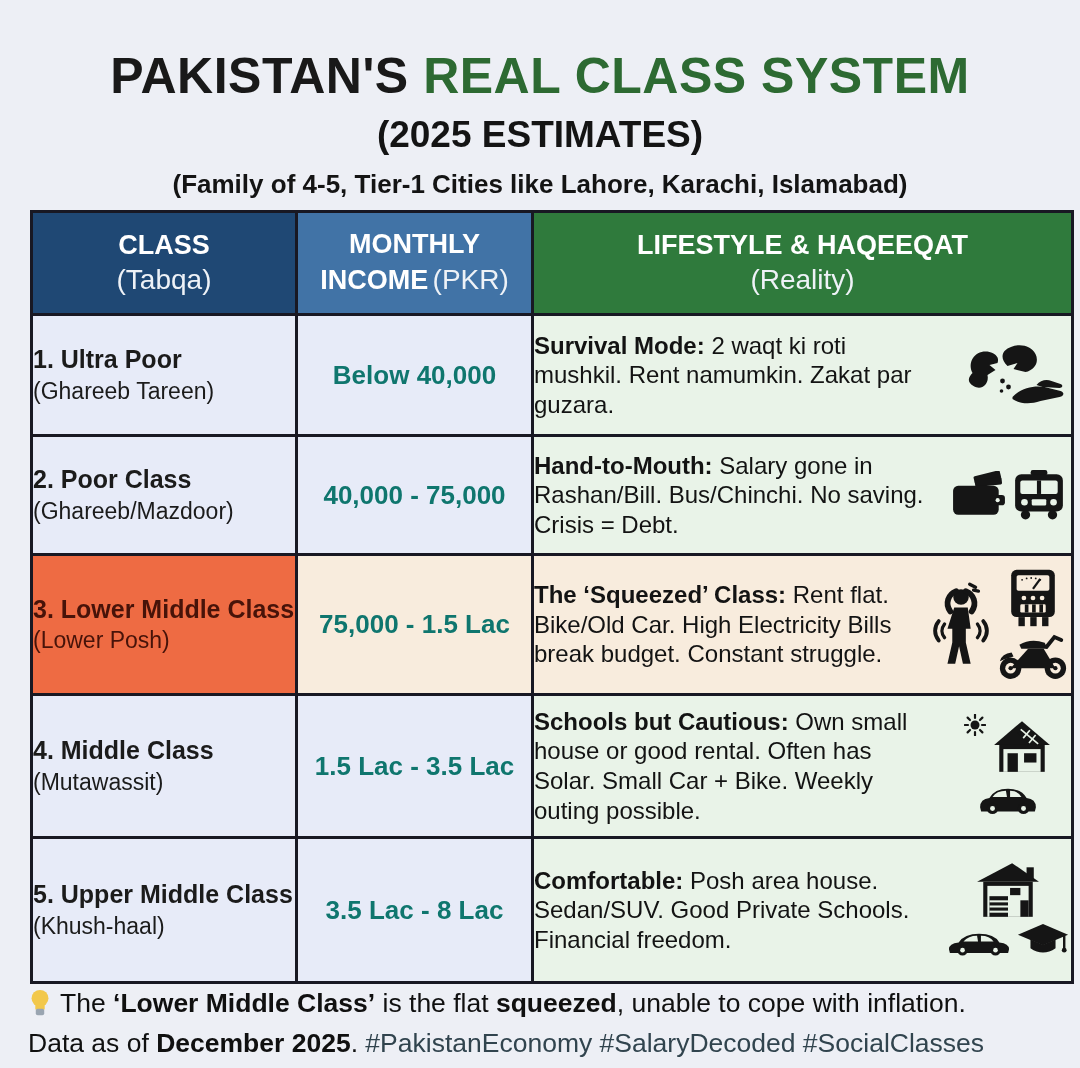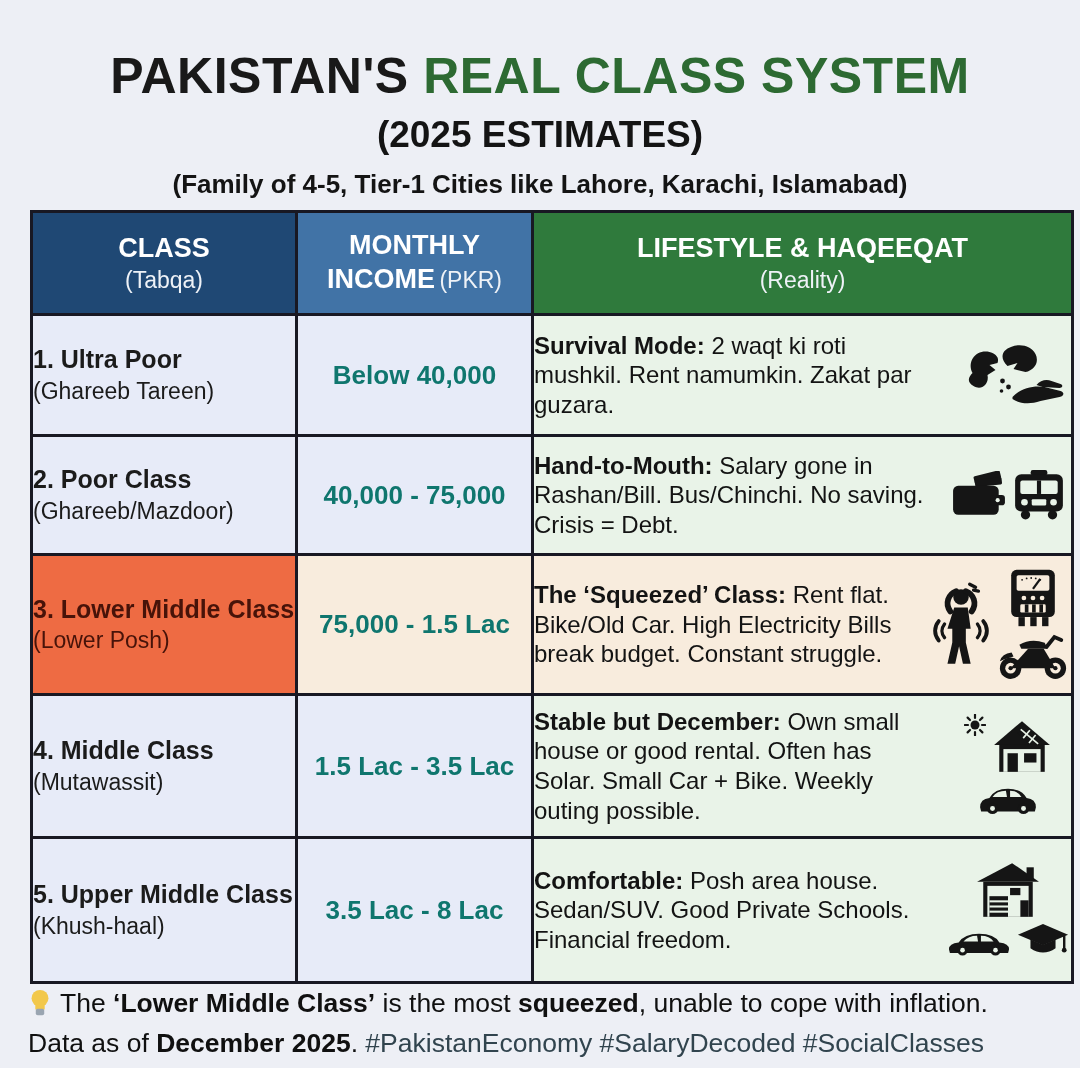--- a/index.html
+++ b/index.html
@@ -13,21 +13,21 @@
   .title .green{color:#2d6a32;}
   .subtitle{text-align:center;font-size:37px;font-weight:800;color:#141414;margin-top:11px;}
   .tagline{text-align:center;font-size:26px;font-weight:600;color:#141414;margin-top:13px;}
 
   table.cls{position:absolute;left:30px;top:210px;width:1044px;border-collapse:collapse;table-layout:fixed;}
   table.cls col.c1{width:265px;} table.cls col.c2{width:236px;}
   table.cls th,table.cls td{border:3px solid #181823;vertical-align:middle;padding:0;}
   th{height:100px;text-align:center;font-weight:400;}
   .th1{background:#1f4874;} .th2{background:#4173a6;} .th3{background:#2f7a3c;}
   th .b{font-size:27px;font-weight:700;color:#ffffff;line-height:1.25;}
-  th .n{font-size:23px;font-weight:400;color:#eef2f7;line-height:1.25;}
+  th .n{font-size:28px;font-weight:400;color:#eef2f7;line-height:1.25;}
 
   tr.r1 td{height:118px;} tr.r2 td{height:116px;} tr.r3 td{height:137px;}
   tr.r4 td{height:140px;} tr.r5 td{height:142px;}
 
   .c-class{background:#e7ebf8;padding:8px 8px 8px 15px;}
   .c-income{background:#e7ebf8;text-align:center;font-size:26px;font-weight:700;color:#0f766e;}
   .c-life{background:#e9f3e8;padding:6px 8px 6px 12px;}
   tr.hl .c-class{background:#ee6b43;}
   tr.hl .c-income{background:#f8ecdd;}
   tr.hl .c-life{background:#f8ecdd;}
@@ -215,21 +215,21 @@
 
     <tr class="r4">
       <td class="c-class">
         <div class="name">4. Middle Class</div>
         <div class="alias">(Mutawassit)</div>
       </td>
       <td class="c-income">1.5 Lac - 3.5 Lac</td>
       <td class="c-life">
         <div class="life-wrap">
           <div class="life-text">
-            <span class="b">Stable but December:</span><span> Own small house or good rental. Often has Solar. Small Car + Bike. Weekly outing possible.</span>
+            <span class="b">Schools but Cautious:</span><span> Own small house or good rental. Often has Solar. Small Car + Bike. Weekly outing possible.</span>
           </div>
           <div class="icons w126">
             <div class="irow" style="align-items:flex-start;">
               <svg width="22" height="22" viewBox="0 0 22 22" fill="#151515" style="margin-top:-4px">
                 <circle cx="11" cy="11" r="4.5"></circle>
                 <g stroke="#151515" stroke-width="2.2" stroke-linecap="round">
                   <line x1="11" y1="0.8" x2="11" y2="4"></line>
                       <line x1="11" y1="18" x2="11" y2="21.2"></line>
                   <line x1="0.8" y1="11" x2="4" y2="11"></line>
                       <line x1="18" y1="11" x2="21.2" y2="11"></line>
@@ -317,17 +317,17 @@
       </td>
     </tr>
   </tbody>
     </table>
 
   <div class="footer">
     <svg class="bulb" width="24" height="30" viewBox="0 0 24 32">
       <circle cx="12" cy="11" r="9" fill="#f2c84b"></circle>
       <rect x="7" y="18" width="10" height="5" fill="#f2c84b"></rect>
       <rect x="7.5" y="22" width="9" height="7" rx="2" fill="#9aa5b1"></rect>
-    </svg><span>The </span><b>‘Lower Middle Class’</b><span> is the most </span><b>squeezed</b><span>, unable to cope with inflation.</span><br>
+    </svg><span>The </span><b>‘Lower Middle Class’</b><span> is the flat </span><b>squeezed</b><span>, unable to cope with inflation.</span><br>
     <span>Data as of </span><b>December 2025</b><span>. </span><span class="hash">#PakistanEconomy #SalaryDecoded #SocialClasses</span>
   </div>
 
 </div>
 
 </body></html>

